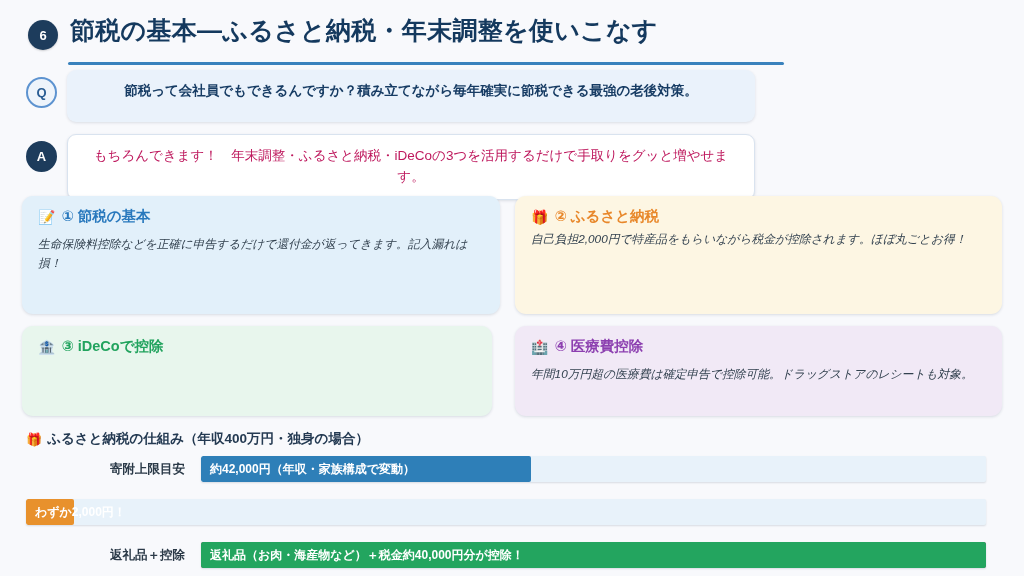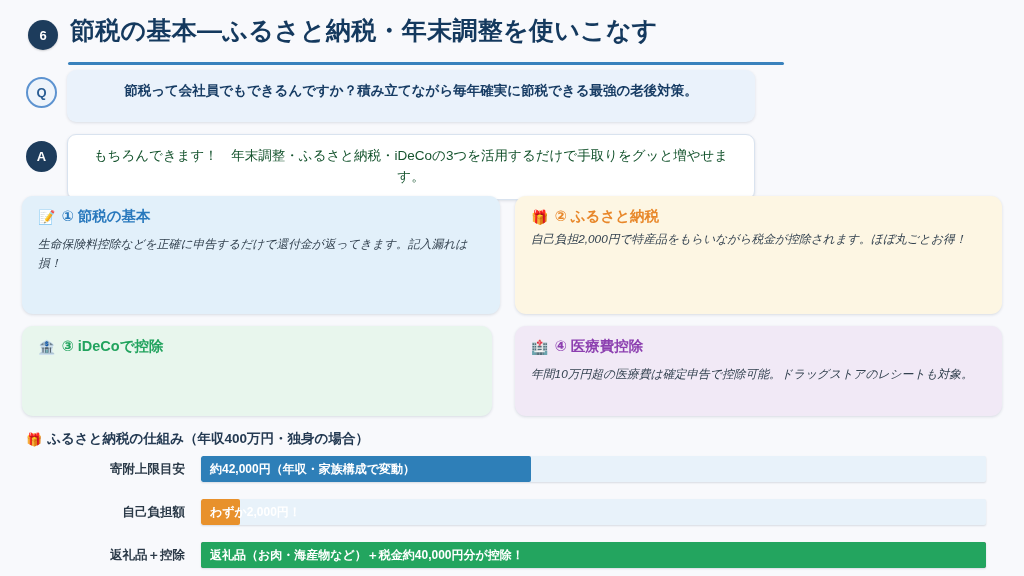--- a/index.html
+++ b/index.html
@@ -119,21 +119,21 @@
 
   .qa-bubble.q-bubble {
     background: #eaf2fb;
     color: #173c64;
     font-weight: bold;
   }
 
   .qa-bubble.a-bubble {
     background: #ffffff;
     border: 1px solid #d9e3ef;
-    color: #14532d;
+    color: #be185d;
   }
 
   
   .cards {
     position: absolute;
     left: 22px;
     top: 196px;
     width: 980px;
   }
 
@@ -310,21 +310,20 @@
 
     <div class="bar-row">
       <div class="bar-label">寄附上限目安</div>
       <div class="bar-track" style="background: rgb(232, 242, 250);">
         <div class="bar-fill" style="width: 42%; background: rgb(46, 127, 184);"></div>
         <div class="bar-text">約42,000円（年収・家族構成で変動）</div>
       </div>
     </div>
 
     <div class="bar-row">
-      <div class="bar-label">自己負担額</div>
       <div class="bar-track" style="background: rgb(232, 242, 250);">
         <div class="bar-fill" style="width: 5%; background: rgb(232, 145, 44);"></div>
         <div class="bar-text">わずか2,000円！</div>
       </div>
     </div>
 
     <div class="bar-row">
       <div class="bar-label">返礼品＋控除</div>
       <div class="bar-track" style="background: #737373;">
         <div class="bar-fill" style="width: 100%; background: rgb(35, 165, 95);"></div>

